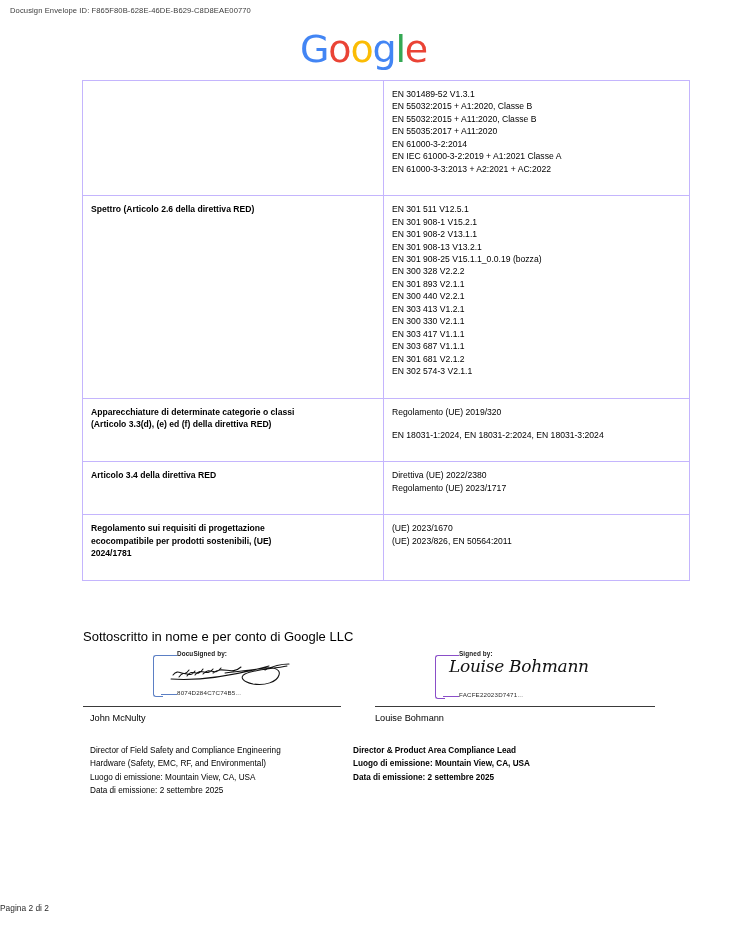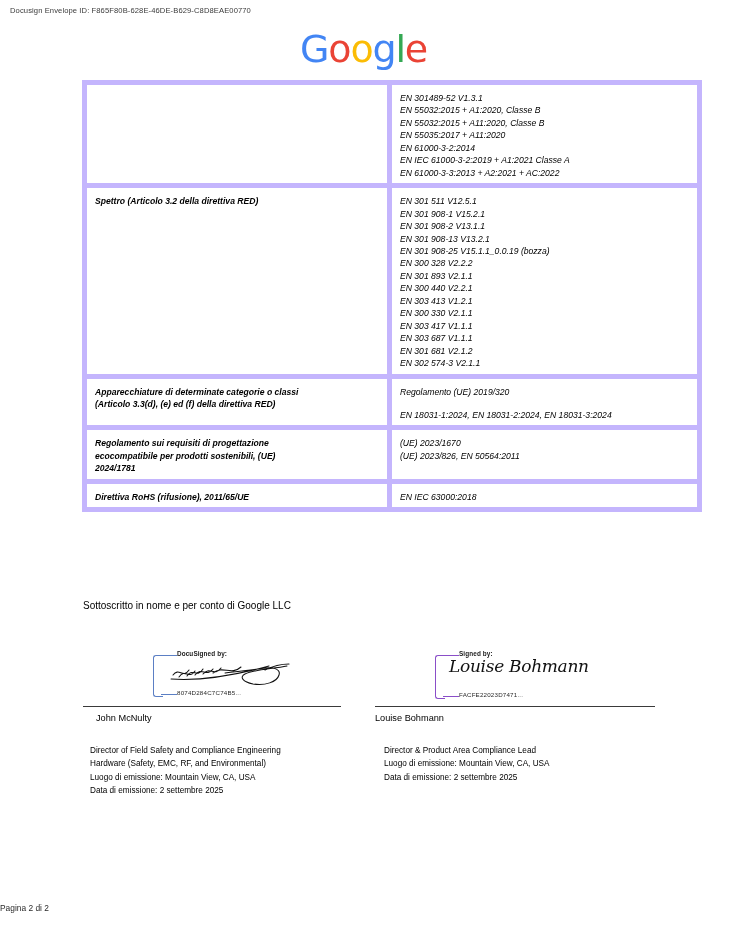--- a/index.html
+++ b/index.html
@@ -49,38 +49,37 @@
   
   .cert-table {
     position: absolute;
     left: 82px;
     top: 80px;
     width: 573px;
     border-collapse: collapse;
     table-layout: fixed;
   }
   .cert-table td {
-    border: 5px solid #c4b5fd;
+    border: 1px solid #c4b5fd;
     vertical-align: top;
-    padding: 7px 8px 4px 8px;
+    padding: 7px 8px 20px 8px;
     font-size: 8.6px;
     line-height: 1.45;
-    font-style: italic;
   }
   .col-label { width: 284px; font-weight: bold; }
   .col-value { width: 289px; font-weight: normal; }
   .cell-line { display: block; white-space: pre; }
   .cell-gap  { display: block; height: 11px; }
 
   
   .subscribed {
     position: absolute;
     left: 83px;
-    top: 600px;
-    font-size: 10px;
+    top: 629px;
+    font-size: 13px;
   }
 
   .sig-block {
     position: absolute;
     top: 650px;
     width: 270px;
   }
   .sig-left  { left: 83px; }
   .sig-right { left: 375px; }
 
@@ -169,31 +168,31 @@
     border-top: 1px solid #3a3a3a;
   }
   .sig-rule-left  { left: 83px;  width: 258px; }
   .sig-rule-right { left: 375px; width: 280px; }
 
   .sig-name {
     position: absolute;
     top: 713px;
     font-size: 9.2px;
   }
-  .sig-name-left  { left: 96px; }
+  .sig-name-left  { left: 90px; }
   .sig-name-right { left: 375px; }
 
   .sig-details {
     position: absolute;
     top: 744px;
     font-size: 8.2px;
     line-height: 1.62;
   }
   .sig-details-left  { left: 90px; width: 280px; }
-  .sig-details-right { left: 384px; width: 280px; }
+  .sig-details-right { left: 353px; width: 280px; font-weight: bold; }
   .sig-details span { display: block; white-space: pre; }
 
   
   .page-footer {
     position: absolute;
     left: 0;
     top: 903px;
     width: 655px;
     text-align: left;
     font-size: 8.4px;
@@ -221,21 +220,21 @@
         <span class="cell-line">EN 55032:2015 + A11:2020, Classe B</span>
         <span class="cell-line">EN 55035:2017 + A11:2020</span>
         <span class="cell-line">EN 61000-3-2:2014</span>
         <span class="cell-line">EN IEC 61000-3-2:2019 + A1:2021 Classe A</span>
         <span class="cell-line">EN 61000-3-3:2013 + A2:2021 + AC:2022</span>
       </td>
     </tr>
 
     <tr>
       <td class="col-label">
-        <span class="cell-line">Spettro (Articolo 3.2 della direttiva RED)</span>
+        <span class="cell-line">Spettro (Articolo 2.6 della direttiva RED)</span>
       </td>
       <td class="col-value">
         <span class="cell-line">EN 301 511 V12.5.1</span>
         <span class="cell-line">EN 301 908-1 V15.2.1</span>
         <span class="cell-line">EN 301 908-2 V13.1.1</span>
         <span class="cell-line">EN 301 908-13 V13.2.1</span>
         <span class="cell-line">EN 301 908-25 V15.1.1_0.0.19 (bozza)</span>
         <span class="cell-line">EN 300 328 V2.2.2</span>
         <span class="cell-line">EN 301 893 V2.1.1</span>
         <span class="cell-line">EN 300 440 V2.2.1</span>
@@ -253,41 +252,42 @@
         <span class="cell-line">Apparecchiature di determinate categorie o classi</span>
         <span class="cell-line">(Articolo 3.3(d), (e) ed (f) della direttiva RED)</span>
       </td>
       <td class="col-value">
         <span class="cell-line">Regolamento (UE) 2019/320</span>
         <span class="cell-gap"></span>
         <span class="cell-line">EN 18031-1:2024, EN 18031-2:2024, EN 18031-3:2024</span>
       </td>
     </tr>
 
+    <tr>
+      <td class="col-label">
+        <span class="cell-line">Articolo 3.4 della direttiva RED</span>
+      </td>
+      <td class="col-value">
+        <span class="cell-line">Direttiva (UE) 2022/2380</span>
+        <span class="cell-line">Regolamento (UE) 2023/1717</span>
+      </td>
+    </tr>
 
     <tr>
       <td class="col-label">
         <span class="cell-line">Regolamento sui requisiti di progettazione</span>
         <span class="cell-line">ecocompatibile per prodotti sostenibili, (UE)</span>
         <span class="cell-line">2024/1781</span>
       </td>
       <td class="col-value">
         <span class="cell-line">(UE) 2023/1670</span>
         <span class="cell-line">(UE) 2023/826, EN 50564:2011</span>
       </td>
     </tr>
 
-    <tr>
-      <td class="col-label">
-        <span class="cell-line">Direttiva RoHS (rifusione), 2011/65/UE</span>
-      </td>
-      <td class="col-value">
-        <span class="cell-line">EN IEC 63000:2018</span>
-      </td>
-    </tr>
 
   </tbody>
 </table>
 
 <div class="subscribed">Sottoscritto in nome e per conto di Google LLC</div>
 
 <div class="sig-block sig-left">
   <div class="sig-stamp">
     <div class="sig-bracket" style="border-color: rgb(91, 127, 196);"></div>
     <div class="sig-bracket-top" style="border-top-color: rgb(91, 127, 196);"></div>

